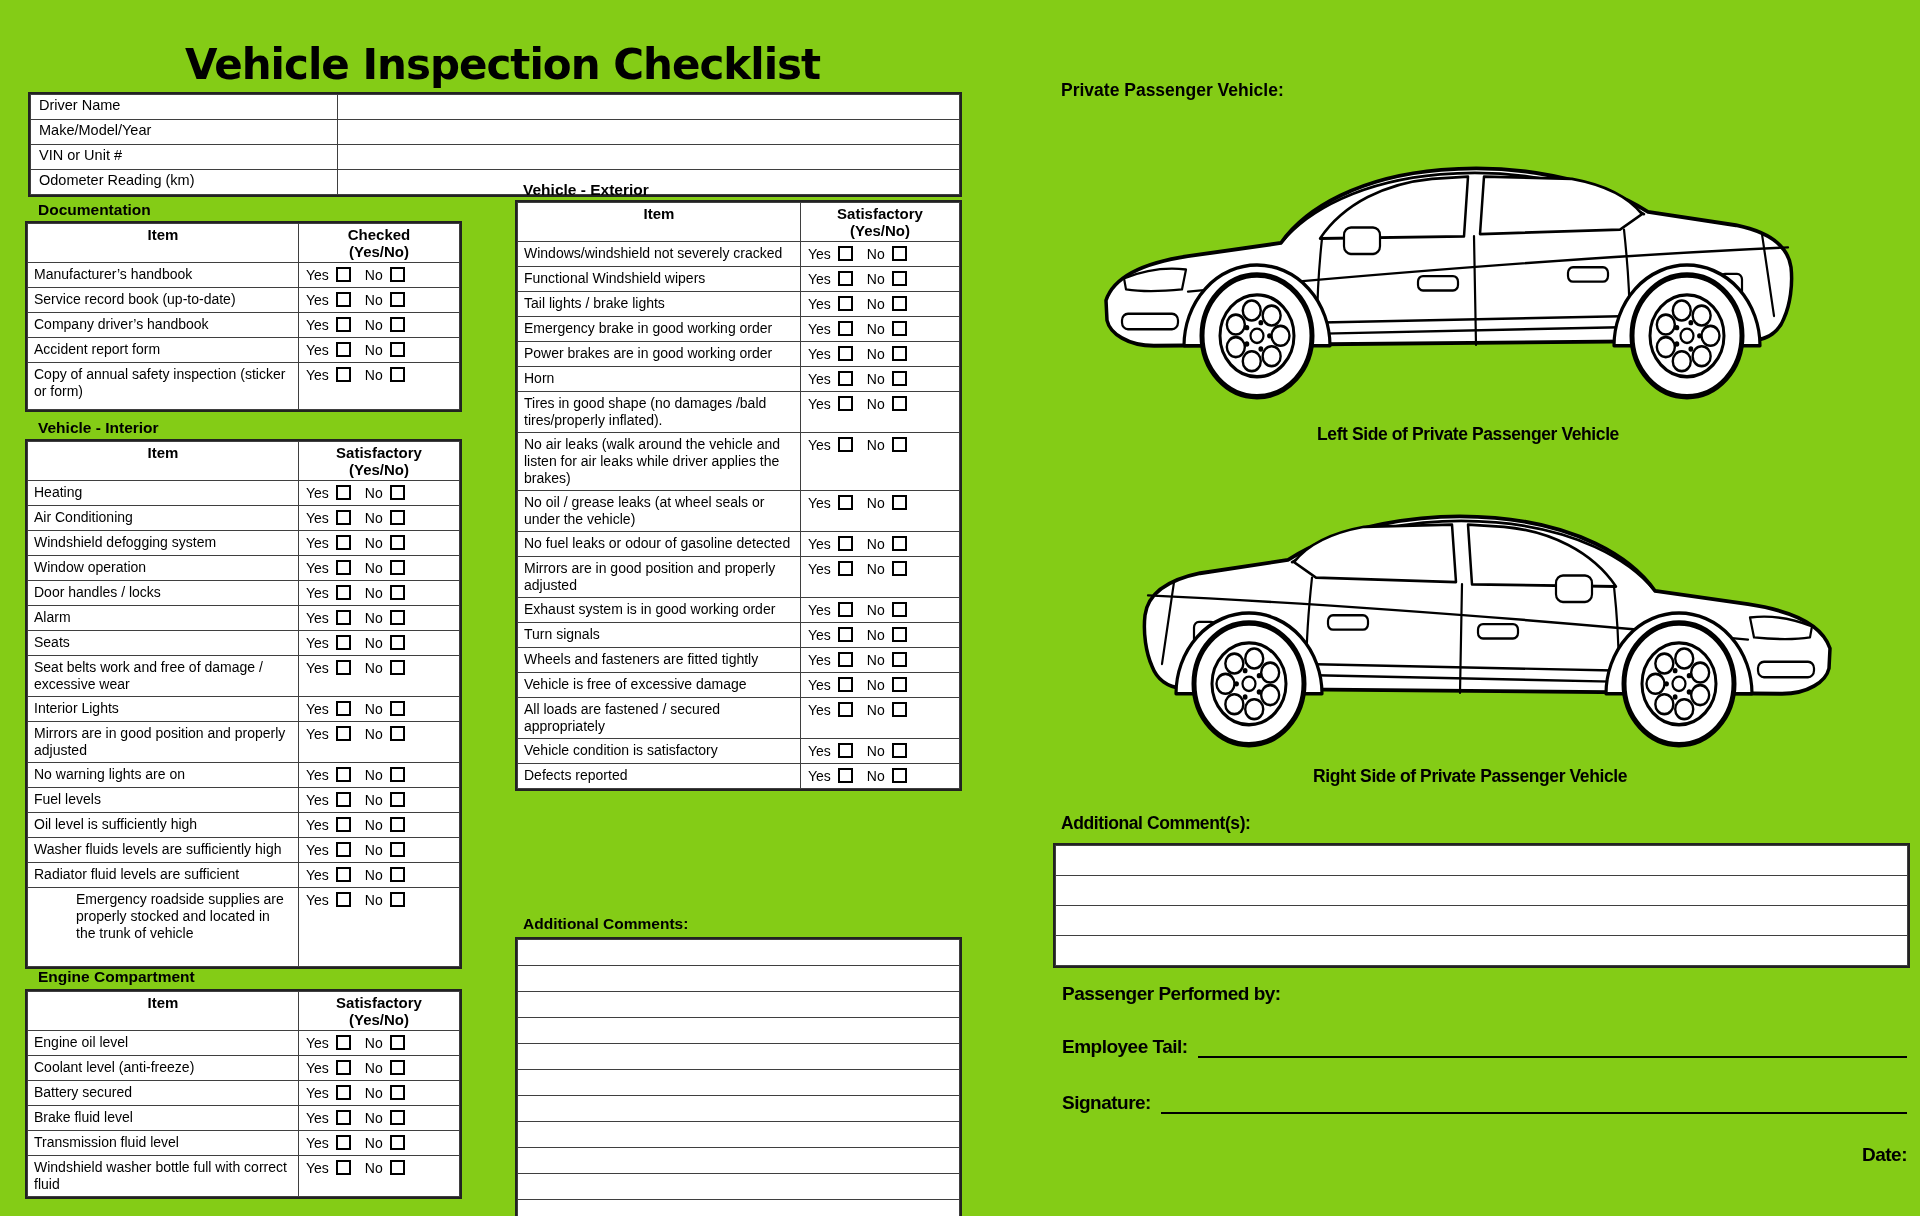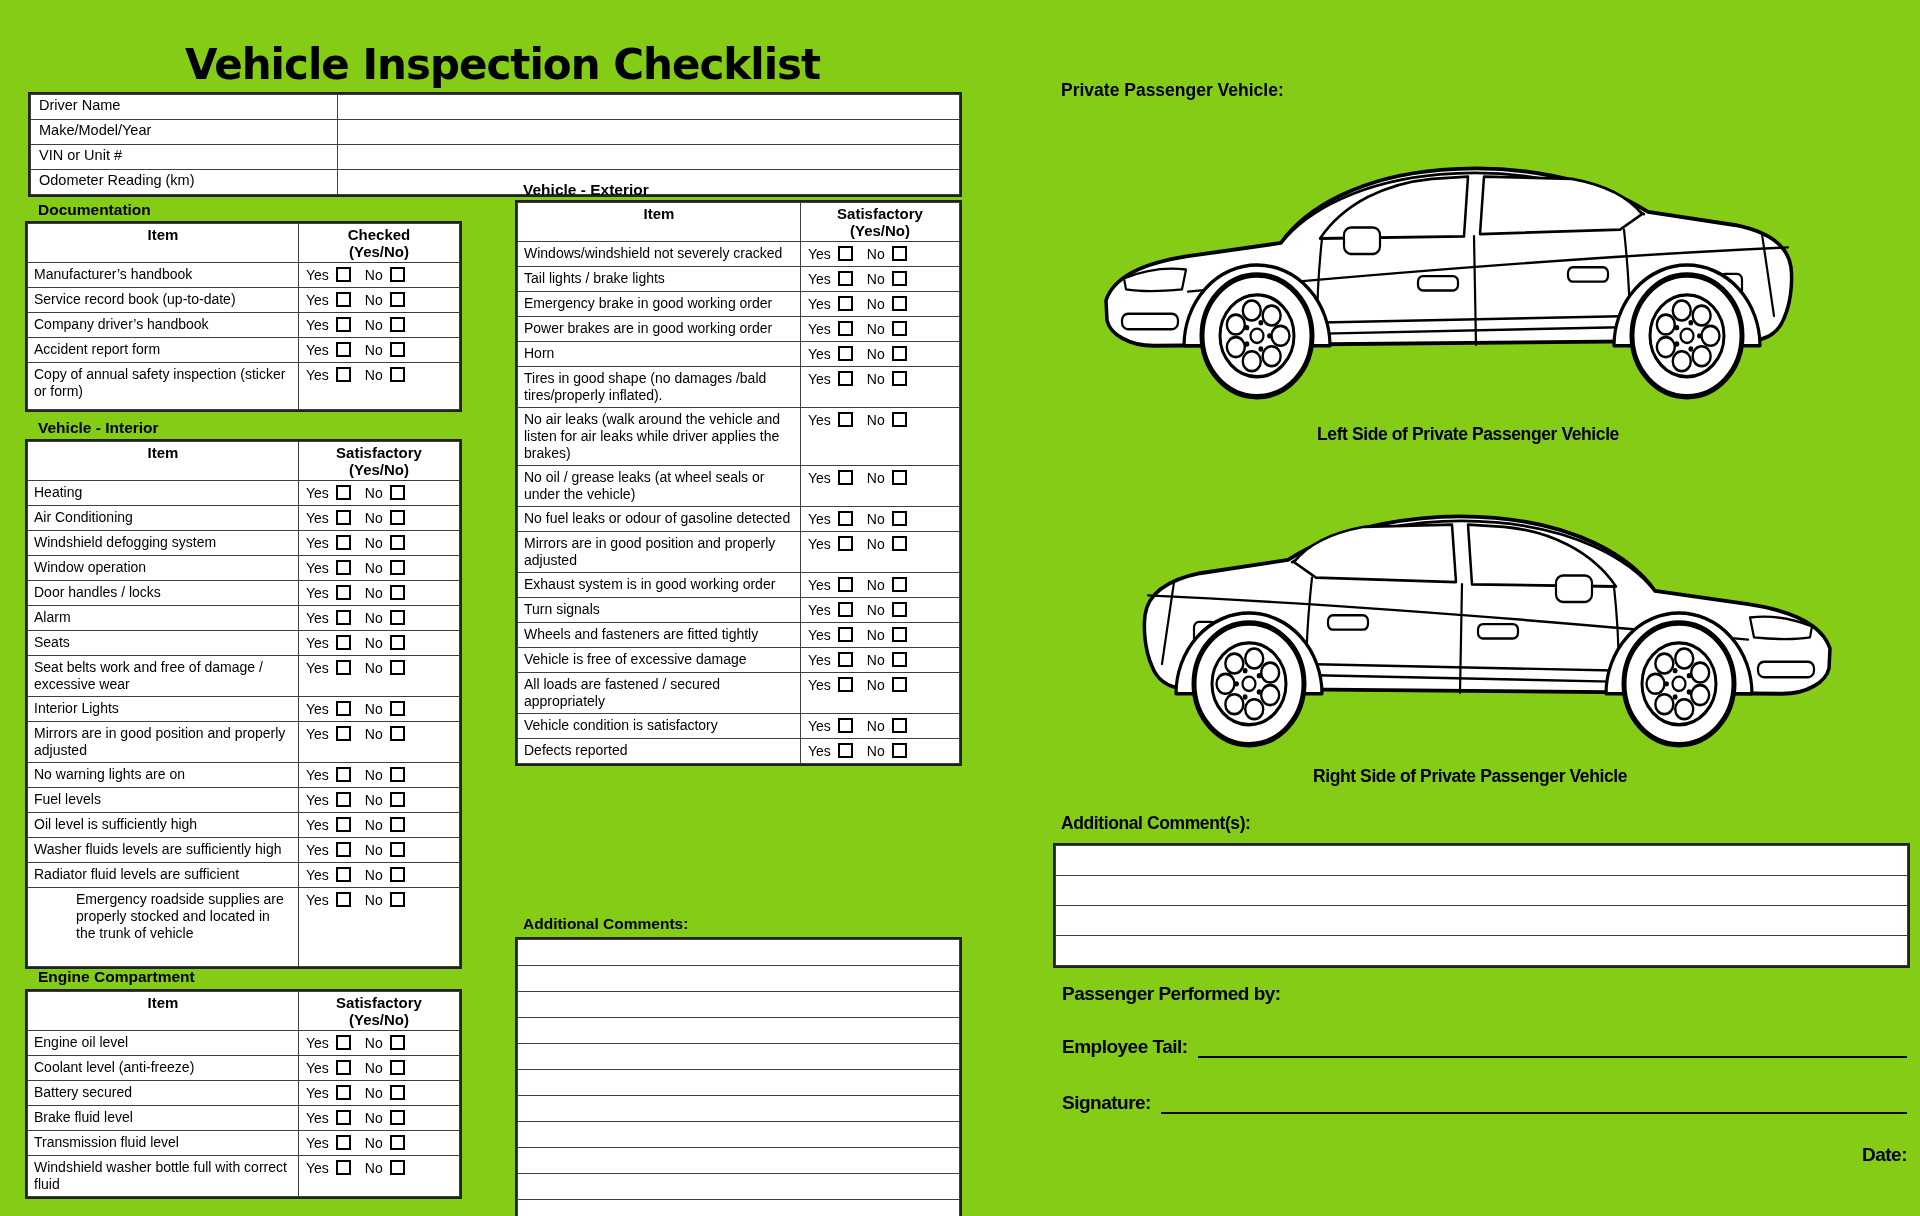--- a/index.html
+++ b/index.html
@@ -286,20 +286,24 @@
           </th>
         </tr>
       </thead>
       <tbody>
 
           <tr>
             <td>Windows/windshield not severely cracked</td>
             <td class="check-cell"><span class="yn">Yes</span><span class="box"></span><span class="yn">No</span><span class="box"></span></td>
           </tr>
 
+          <tr>
+            <td>Functional Windshield wipers</td>
+            <td class="check-cell"><span class="yn">Yes</span><span class="box"></span><span class="yn">No</span><span class="box"></span></td>
+          </tr>
 
 
           <tr>
             <td>Tail lights / brake lights</td>
             <td class="check-cell"><span class="yn">Yes</span><span class="box"></span><span class="yn">No</span><span class="box"></span></td>
           </tr>
 
           <tr>
             <td>Emergency brake in good working order</td>
             <td class="check-cell"><span class="yn">Yes</span><span class="box"></span><span class="yn">No</span><span class="box"></span></td>

